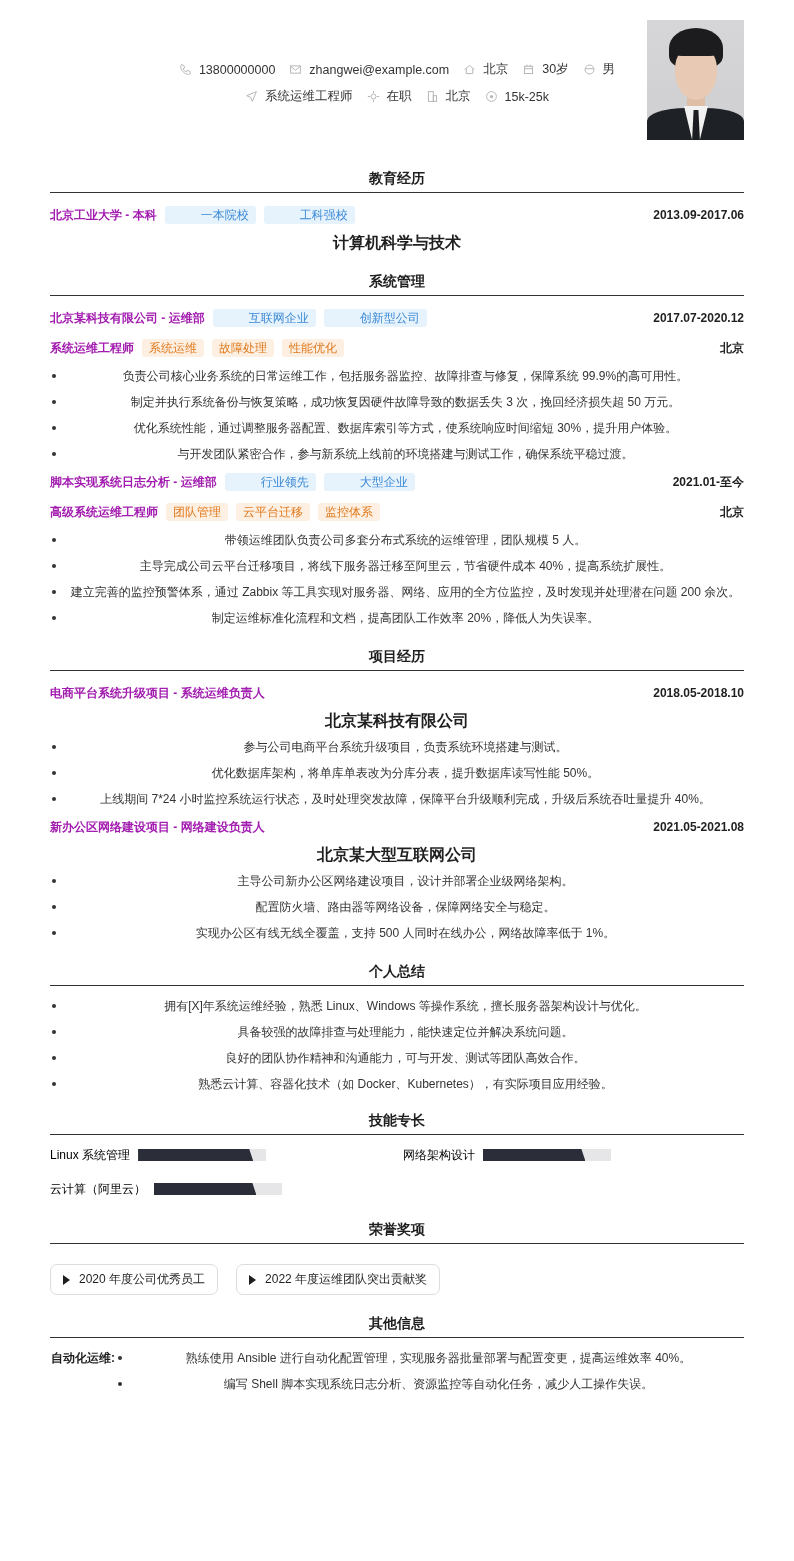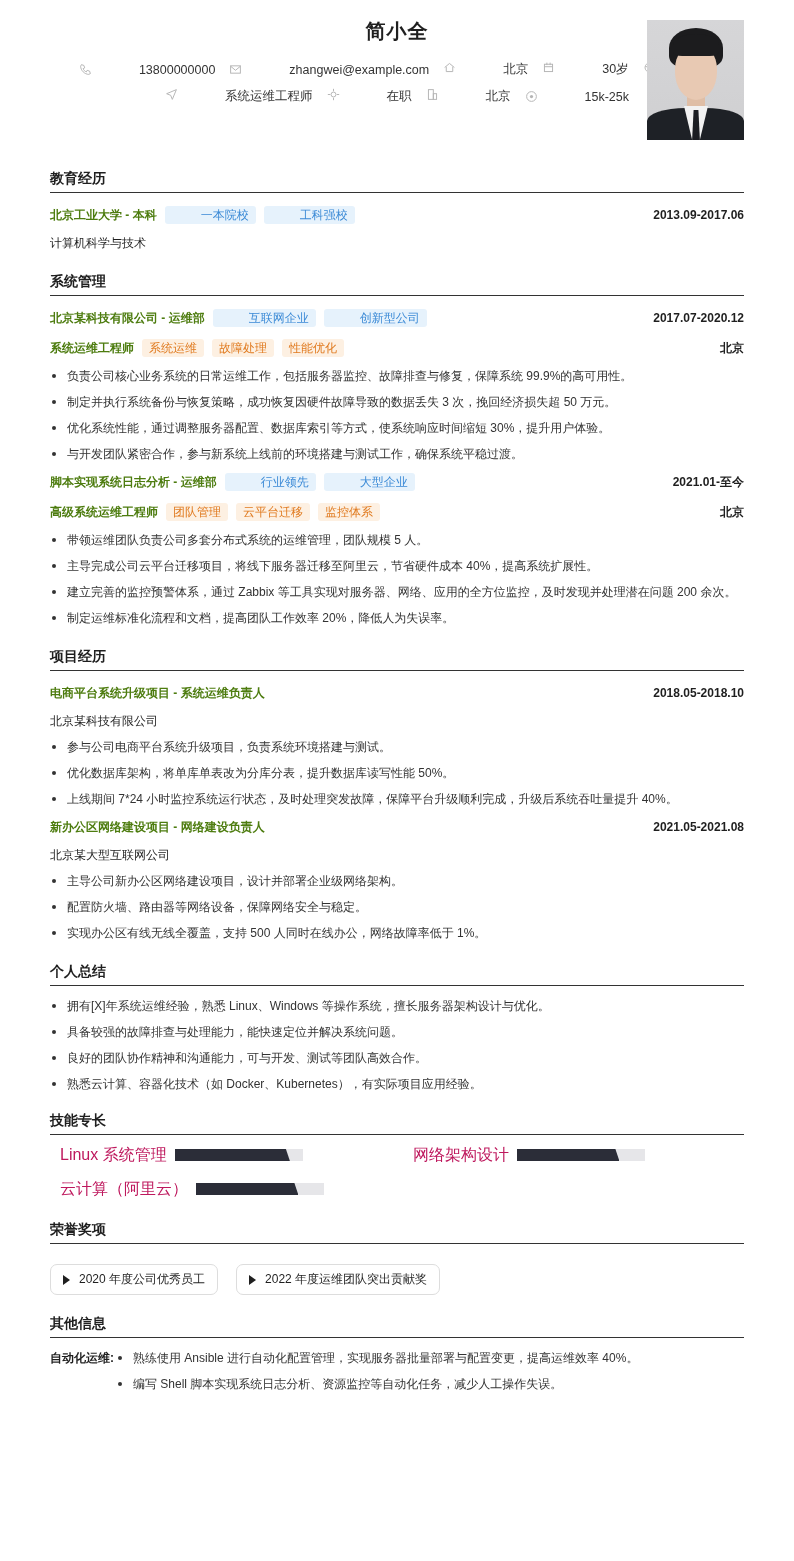--- a/index.html
+++ b/index.html
@@ -10,70 +10,69 @@
     color: #1f1f1f; font-size: 12px; position: relative;
   }
   .page { padding: 0 50px; position: relative; }
 
   
   .header { position: relative; height: 150px; }
   .name { position: absolute; left: 0; right: 0; top: 18px; text-align: center; font-size: 20px; font-weight: bold; color: #1f1f1f; letter-spacing: 1px; }
   .info-row { position: absolute; left: 0; right: 0; display: flex; justify-content: center; align-items: center; gap: 0; color: #333; font-size: 12.5px; }
   .info-row.r1 { top: 61px; }
   .info-row.r2 { top: 88px; }
-  .info-item { display: inline-flex; margin: 0 7px; gap: 40px; }
+  .info-item { display: inline-flex; align-items: center; margin: 0 7px; }
   .info-item .ico { width: 13px; height: 13px; margin-right: 7px; display: inline-block; color: #b5b5b5; }
   .info-item .ico svg { width: 13px; height: 13px; display: block; }
   .photo { position: absolute; right: 0; top: 20px; width: 97px; height: 120px; background: linear-gradient(#d6d6d8, #cfcfd1); overflow: hidden; }
   .photo .hair { position: absolute; left: 22px; top: 8px; width: 54px; height: 40px; background: #1c1c1e; border-radius: 50% 50% 30% 30%; }
   .photo .face { position: absolute; left: 28px; top: 24px; width: 42px; height: 56px; background: #e8c9b3; border-radius: 45% 45% 50% 50%; }
   .photo .hair2 { position: absolute; left: 26px; top: 14px; width: 46px; height: 22px; background: #1c1c1e; border-radius: 50% 50% 20% 20%; }
   .photo .neck { position: absolute; left: 40px; top: 76px; width: 18px; height: 16px; background: #dfbea6; }
   .photo .suit { position: absolute; left: 0; right: 0; top: 88px; bottom: 0; background: #1e2126; border-radius: 40% 40% 0 0; }
   .photo .shirt { position: absolute; left: 37px; top: 86px; width: 24px; height: 40px; background: #f2f2f2; clip-path: polygon(0 0, 100% 0, 60% 100%, 40% 100%); }
   .photo .tie { position: absolute; left: 45px; top: 90px; width: 8px; height: 32px; background: #1b1d22; clip-path: polygon(20% 0, 80% 0, 100% 100%, 0 100%); }
 
   
   .section-title { font-size: 14px; font-weight: bold; color: #1f1f1f; padding-bottom: 4px; border-bottom: 1px solid #333; margin-bottom: 12px; }
-  .section { margin-top: 22px; }
+  .section { margin-top: 22px; text-align: center; }
   .entry-head { display: flex; justify-content: space-between; align-items: center; height: 20px; margin-bottom: 10px; }
   .entry-left { display: flex; align-items: center; }
-  .entry-title { font-weight: bold; font-size: 12px; color: #4d7c0f; }
+  .entry-title { font-weight: bold; font-size: 12px; color: #a21caf; }
   .entry-date { font-weight: bold; font-size: 12px; color: #1f1f1f; }
   .tag { display: inline-block; font-size: 12px; padding: 1px 7px; margin-left: 8px; border-radius: 3px; line-height: 16px; }
   .tag.blue { background: #e6f2fc; color: #3b8ad6; padding-left: 36px; }
   .tag.orange { background: #fdf0e2; color: #e07a1f; }
-  .subline { font-weight: normal; font-size: 12px; margin-bottom: 10px; height: 16px; line-height: 16px; }
+  .subline { font-weight: bold; font-size: 16px; margin-bottom: 10px; height: 16px; line-height: 16px; }
   ul.bullets { list-style: none; }
   ul.bullets li { position: relative; padding-left: 17px; font-size: 12px; line-height: 16px; margin-bottom: 10px; color: #333; }
   ul.bullets li::before { content: ""; position: absolute; left: 2px; top: 6px; width: 4px; height: 4px; border-radius: 50%; background: #333; }
 
   
   .skills { display: grid; grid-template-columns: 353px 1fr; row-gap: 18px; margin-top: 4px; }
   .skill { display: flex; align-items: center; height: 16px; }
-  .skill-name { font-size: 16px; color: #be185d; margin-right: 8px; margin-left: 10px; }
+  .skill-name { font-size: 12px; color: #000000; margin-right: 8px; }
   .skill-bar { width: 128px; height: 12px; background: #e6e6e9; position: relative; overflow: hidden; }
   .skill-fill { position: absolute; left: 0; top: 0; bottom: 0; background: #2b2d38; clip-path: polygon(0 0, calc(100% - 4px) 0, 100% 100%, 0 100%); }
 
   
   .honors { display: flex; gap: 18px; margin-top: 20px; }
   .honor { display: inline-flex; align-items: center; height: 31px; padding: 0 12px; border: 1px solid #ddd; border-radius: 7px; font-size: 12px; color: #1f1f1f; background: #fff; }
   .honor .tri { width: 0; height: 0; border-top: 5px solid transparent; border-bottom: 5px solid transparent; border-left: 7px solid #1f1f1f; margin-right: 9px; }
 
   
   .other-row { display: flex; }
   .other-label { font-weight: bold; font-size: 12px; line-height: 16px; width: 66px; flex-shrink: 0; }
 </style>
 </head>
 <body>
 
 <div class="page">
 
   <div class="header">
-    <div class="name">简小全</div>
 
     <div class="info-row r1">
       <span class="info-item">
         <span class="ico">
             <svg viewBox="0 0 16 16">
               <path d="M3 2l3 1 1 3-2 1c1 2 2 3 4 4l1-2 3 1 1 3-2 1C7 14 2 9 2 4z" fill="none" stroke="currentColor" stroke-width="1.2"></path>
             </svg>
           </span>
         <span>13800000000</span>
       </span>

